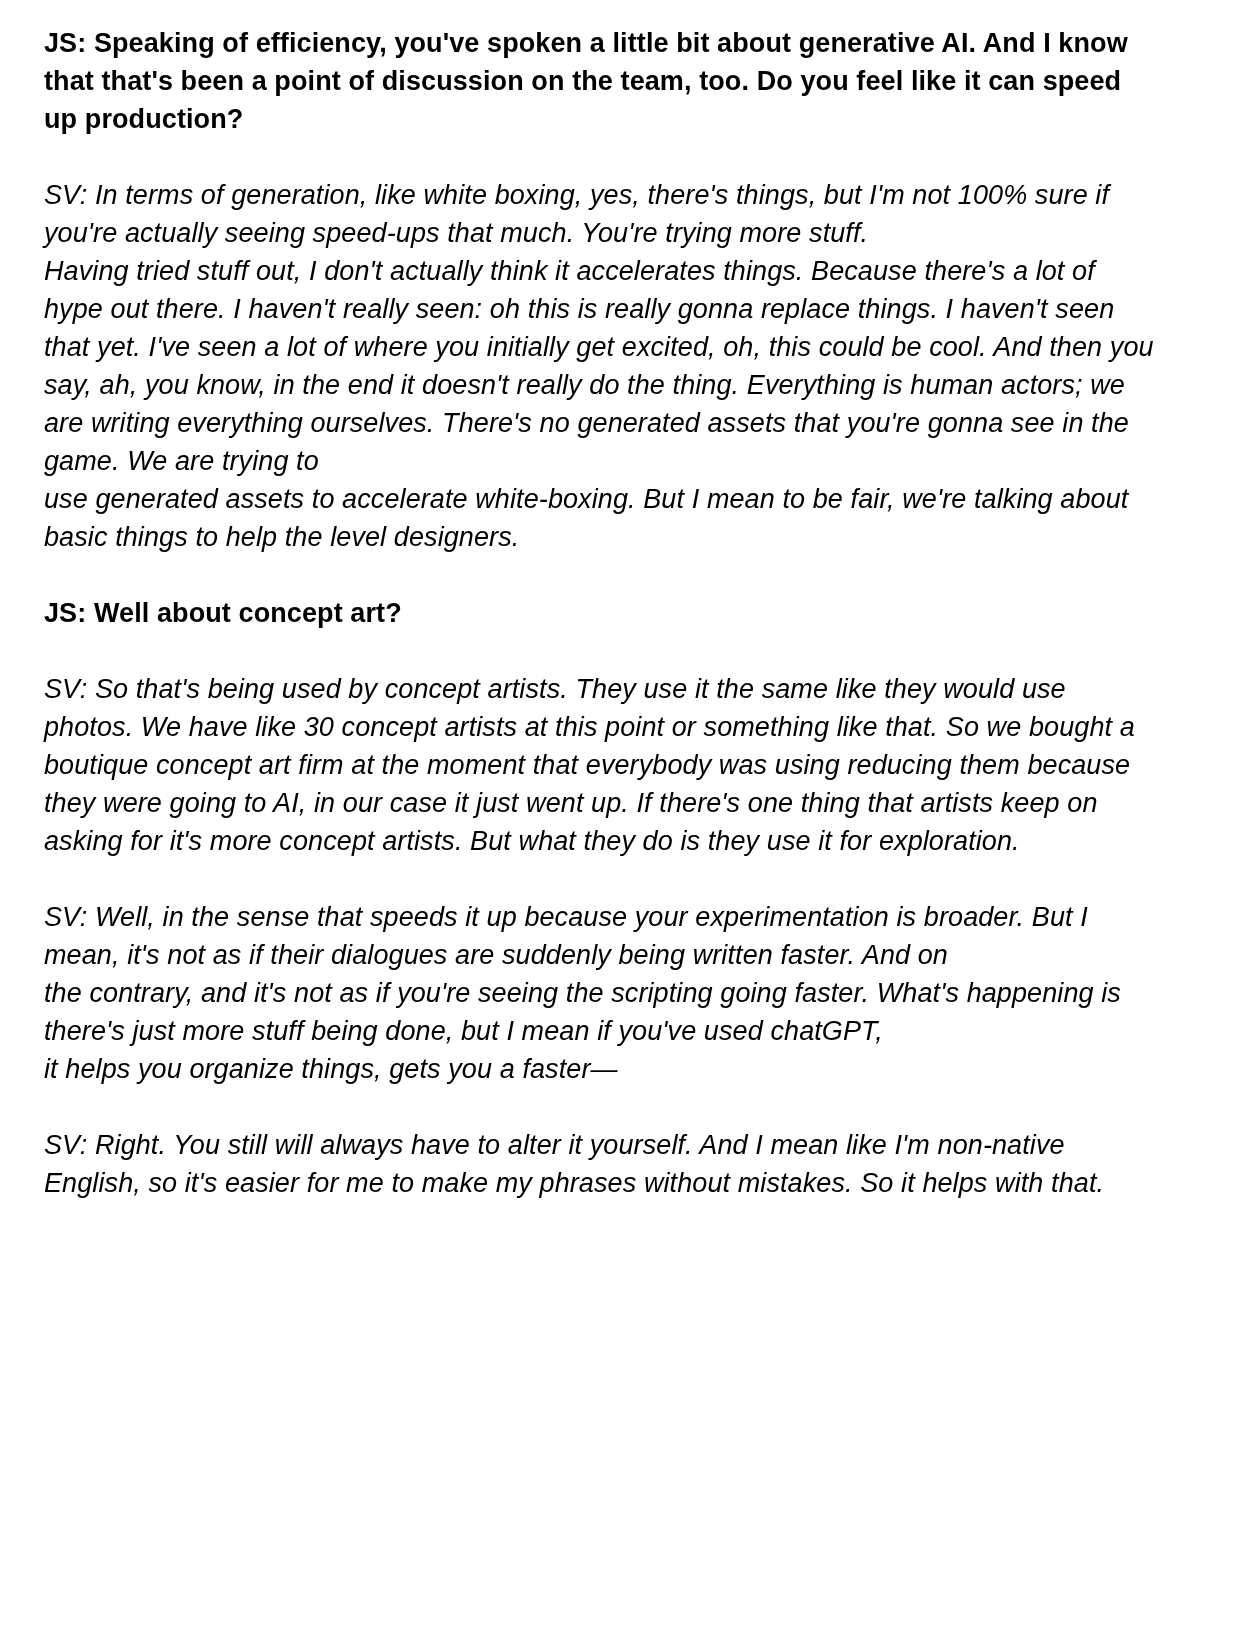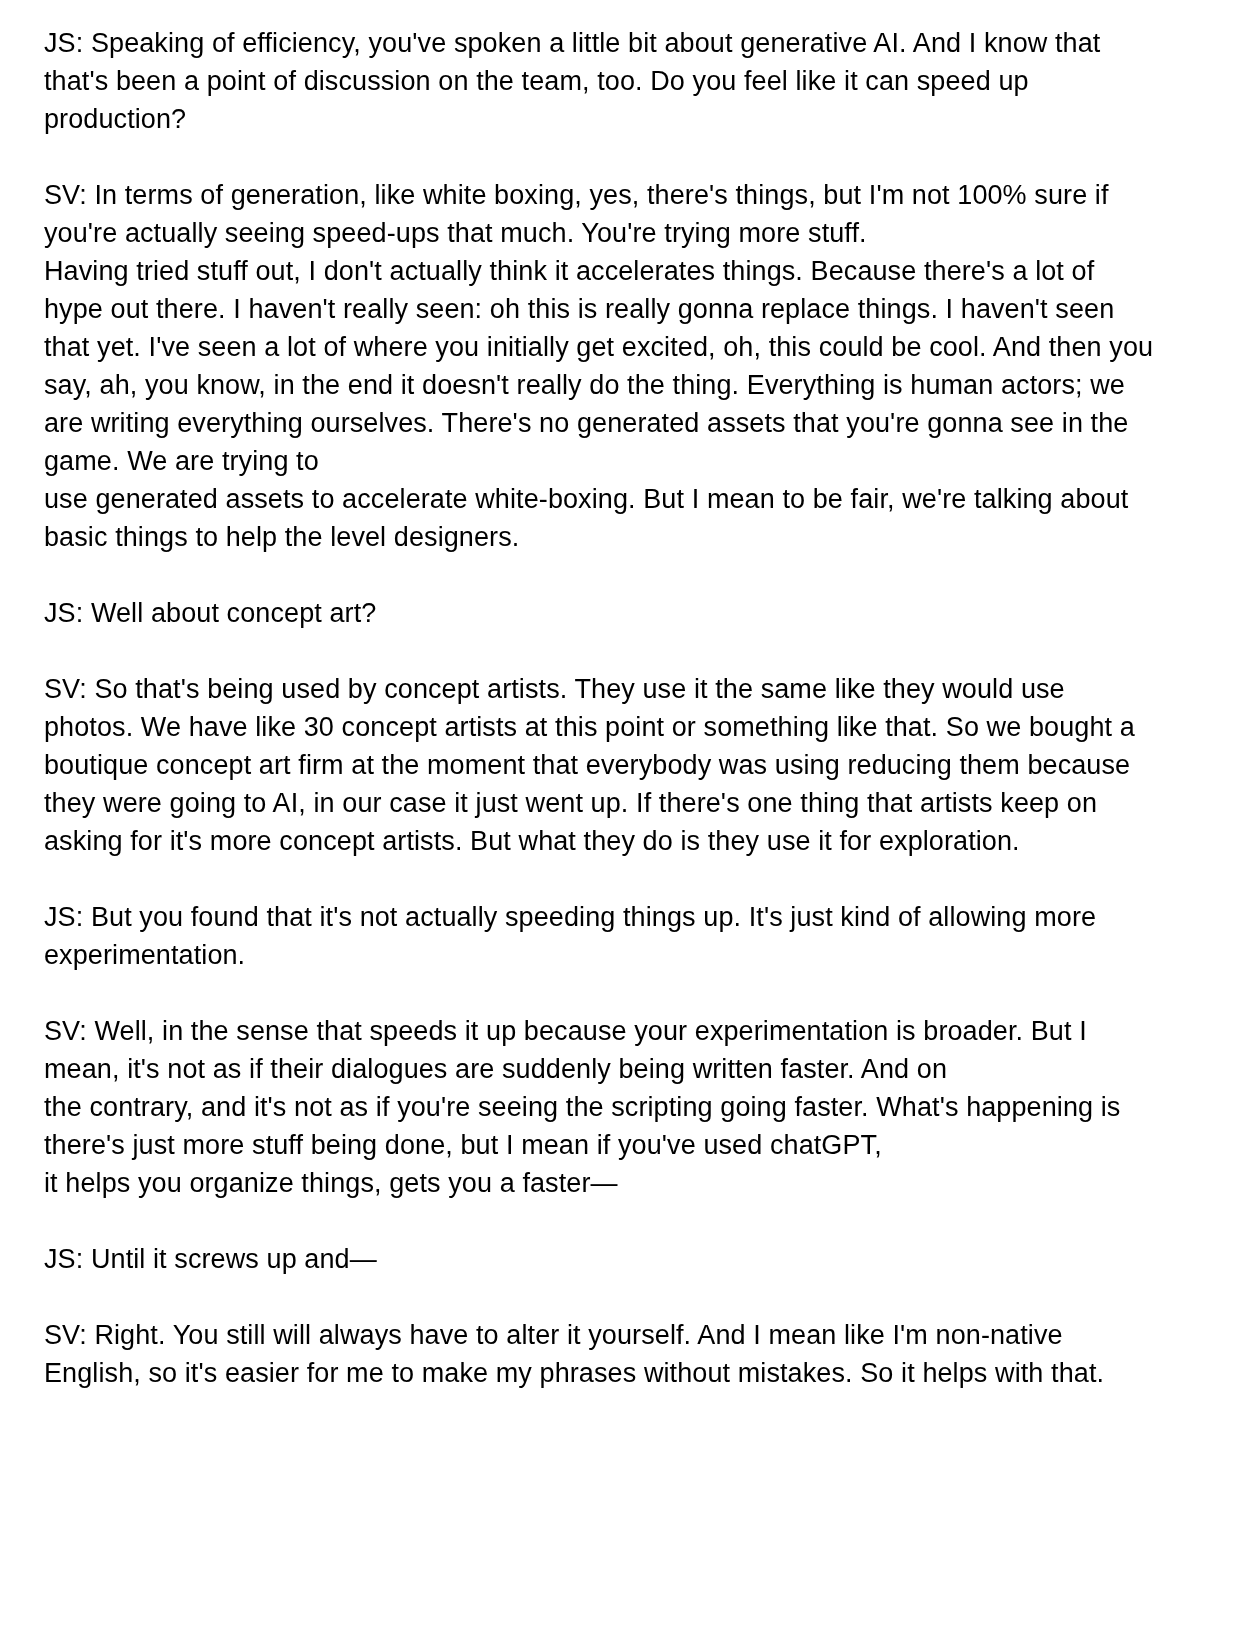--- a/index.html
+++ b/index.html
@@ -25,36 +25,35 @@
     margin: 0 0 38px 0;
     font-size: 27px;
     line-height: 38px;
     white-space: pre-line;
     letter-spacing: 0.1px;
   }
   p.para:last-child {
     margin-bottom: 0;
   }
   p.question {
-    font-weight: normal;
+    font-weight: bold;
     font-style: normal;
   }
   p.answer {
     font-weight: normal;
+    font-style: italic;
   }
 </style>
 </head>
 <body>
 
 <div class="page">
   <p class="para question">JS: Speaking of efficiency, you've spoken a little bit about generative AI. And I know that that's been a point of discussion on the team, too. Do you feel like it can speed up production?</p>
   <p class="para answer">SV: In terms of generation, like white boxing, yes, there's things, but I'm not 100% sure if you're actually seeing speed-ups that much. You're trying more stuff.
 Having tried stuff out, I don't actually think it accelerates things. Because there's a lot of hype out there. I haven't really seen: oh this is really gonna replace things. I haven't seen that yet. I've seen a lot of where you initially get excited, oh, this could be cool. And then you say, ah, you know, in the end it doesn't really do the thing. Everything is human actors; we are writing everything ourselves. There's no generated assets that you're gonna see in the game. We are trying to
 use generated assets to accelerate white-boxing. But I mean to be fair, we're talking about basic things to help the level designers.</p>
   <p class="para question">JS: Well about concept art?</p>
   <p class="para answer">SV: So that's being used by concept artists. They use it the same like they would use photos. We have like 30 concept artists at this point or something like that. So we bought a boutique concept art firm at the moment that everybody was using reducing them because they were going to AI, in our case it just went up. If there's one thing that artists keep on asking for it's more concept artists. But what they do is they use it for exploration.</p>
-  <p class="para question">JS: But you found that it's not actually speeding things up. It's just kind of allowing more experimentation.</p>
   <p class="para answer">SV: Well, in the sense that speeds it up because your experimentation is broader. But I mean, it's not as if their dialogues are suddenly being written faster. And on
 the contrary, and it's not as if you're seeing the scripting going faster. What's happening is there's just more stuff being done, but I mean if you've used chatGPT,
 it helps you organize things, gets you a faster—</p>
-  <p class="para question">JS: Until it screws up and—</p>
   <p class="para answer">SV: Right. You still will always have to alter it yourself. And I mean like I'm non-native English, so it's easier for me to make my phrases without mistakes. So it helps with that.</p>
 </div>
 
 </body></html>

